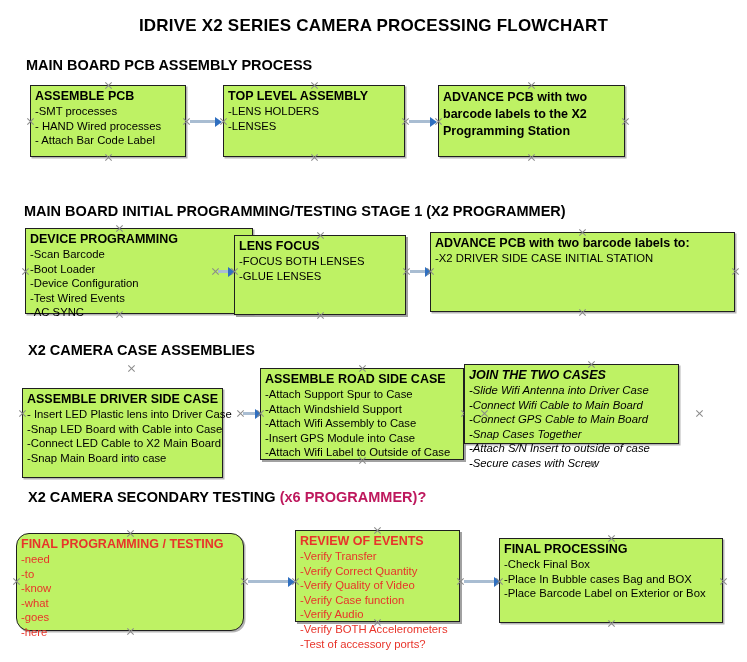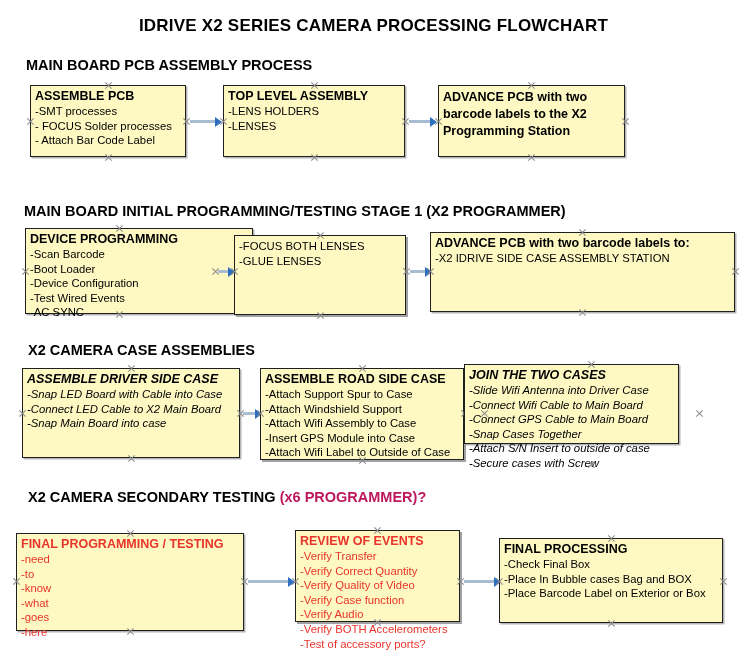--- a/index.html
+++ b/index.html
@@ -36,21 +36,21 @@
     font-size: 14.5px;
     font-weight: bold;
     color: #000000;
     white-space: nowrap;
   }
   .section-header .accent {
     color: #be185d;
   }
   .node {
     position: absolute;
-    background: #fef9c3;
+    background: #bef264;
     border: 1px solid #1f1f1f;
     box-sizing: border-box;
     box-shadow: 1.5px 1.5px 0 rgba(120,120,120,0.55);
     overflow: visible;
   }
   .node.thick {
     border: 1px solid #1f1f1f;
     box-shadow: 2px 2px 0 rgba(130,130,130,0.75);
   }
   .node .ntitle {
@@ -113,21 +113,21 @@
 <div id="canvas">
 
   <div class="doc-title">IDRIVE X2  SERIES CAMERA PROCESSING FLOWCHART</div>
 
   <div class="section-header" style="left:26px; top:57px;">MAIN BOARD PCB ASSEMBLY PROCESS</div>
 
   <div class="node" style="left:30px; top:85px; width:156px; height:72px;">
     <div class="inner">
       <div class="ntitle">ASSEMBLE PCB</div>
       <div class="nline">-SMT processes</div>
-      <div class="nline">- FOCUS Solder processes</div>
+      <div class="nline">- HAND Wired processes</div>
       <div class="nline">- Attach Bar Code Label</div>
     </div>
   </div>
   <div class="xmark" style="left:104px; top:81px;"></div>
   <div class="xmark" style="left:104px; top:153px;"></div>
   <div class="xmark" style="left:26px; top:117px;"></div>
   <div class="xmark" style="left:182px; top:117px;"></div>
 
   <div class="connector" style="left:190px; top:120px; width:27px;"></div>
   <div class="arrowhead" style="left:215px; top:116.5px;"></div>
@@ -172,48 +172,50 @@
   <div class="xmark" style="left:115px; top:224px;"></div>
   <div class="xmark" style="left:115px; top:310px;"></div>
   <div class="xmark" style="left:21px; top:267px;"></div>
   <div class="xmark" style="left:211px; top:267px;"></div>
 
   <div class="connector" style="left:218px; top:270px; width:12px;"></div>
   <div class="arrowhead" style="left:228px; top:266.5px;"></div>
 
   <div class="node thick" style="left:234px; top:235px; width:172px; height:80px;">
     <div class="inner">
+      <div class="ntitle">LENS FOCUS</div>
       <div class="nline">-FOCUS BOTH LENSES</div>
       <div class="nline">-GLUE LENSES</div>
     </div>
   </div>
   <div class="xmark" style="left:316px; top:231px;"></div>
   <div class="xmark" style="left:316px; top:311px;"></div>
   <div class="xmark" style="left:230px; top:267px;"></div>
   <div class="xmark" style="left:402px; top:267px;"></div>
 
   <div class="connector" style="left:410px; top:270px; width:17px;"></div>
   <div class="arrowhead" style="left:425px; top:266.5px;"></div>
 
   <div class="node" style="left:430px; top:232px; width:305px; height:80px;">
     <div class="inner">
       <div class="ntitle">ADVANCE PCB with two barcode labels to:</div>
-      <div class="nline">-X2 IDRIVE  SIDE  CASE  ASSEMBLY STATION</div>
+      <div class="nline">-X2 DRIVER  SIDE  CASE  INITIAL STATION</div>
     </div>
   </div>
   <div class="xmark" style="left:578px; top:228px;"></div>
   <div class="xmark" style="left:578px; top:308px;"></div>
   <div class="xmark" style="left:426px; top:267px;"></div>
   <div class="xmark" style="left:731px; top:267px;"></div>
 
   <div class="section-header" style="left:28px; top:342px;">X2 CAMERA CASE ASSEMBLIES</div>
 
-  <div class="node" style="left:22px; top:368px; width:218px; height:90px;font-style:italic;">
+  <div class="node" style="left:22px; top:388px; width:201px; height:90px;">
     <div class="inner">
       <div class="ntitle">ASSEMBLE DRIVER SIDE CASE</div>
+      <div class="nline">- Insert LED Plastic lens into Driver Case</div>
       <div class="nline">-Snap LED Board with Cable into Case</div>
       <div class="nline">-Connect LED Cable to X2 Main Board</div>
       <div class="nline">-Snap Main Board into case</div>
     </div>
   </div>
   <div class="xmark" style="left:127px; top:364px;"></div>
   <div class="xmark" style="left:127px; top:454px;"></div>
   <div class="xmark" style="left:18px; top:409px;"></div>
   <div class="xmark" style="left:236px; top:409px;"></div>
 
@@ -251,21 +253,21 @@
   </div>
   <div class="xmark" style="left:587px; top:360px;"></div>
   <div class="xmark" style="left:587px; top:460px;"></div>
   <div class="xmark" style="left:480px; top:409px;"></div>
   <div class="xmark" style="left:695px; top:409px;"></div>
 
   <div class="section-header" style="left:28px; top:489px;">
     <span>X2 CAMERA SECONDARY TESTING </span><span class="accent">(x6 PROGRAMMER)?</span>
   </div>
 
-  <div class="node red" style="left:16px; top:533px; width:228px; height:98px;">
+  <div class="node red" style="left:16px; top:533px; width:228px; height:98px;border-radius:13px;">
     <div class="inner">
       <div class="ntitle">FINAL PROGRAMMING / TESTING</div>
       <div class="nline">-need</div>
       <div class="nline">-to</div>
       <div class="nline">-know</div>
       <div class="nline">-what</div>
       <div class="nline">-goes</div>
       <div class="nline">-here</div>
     </div>
   </div>

